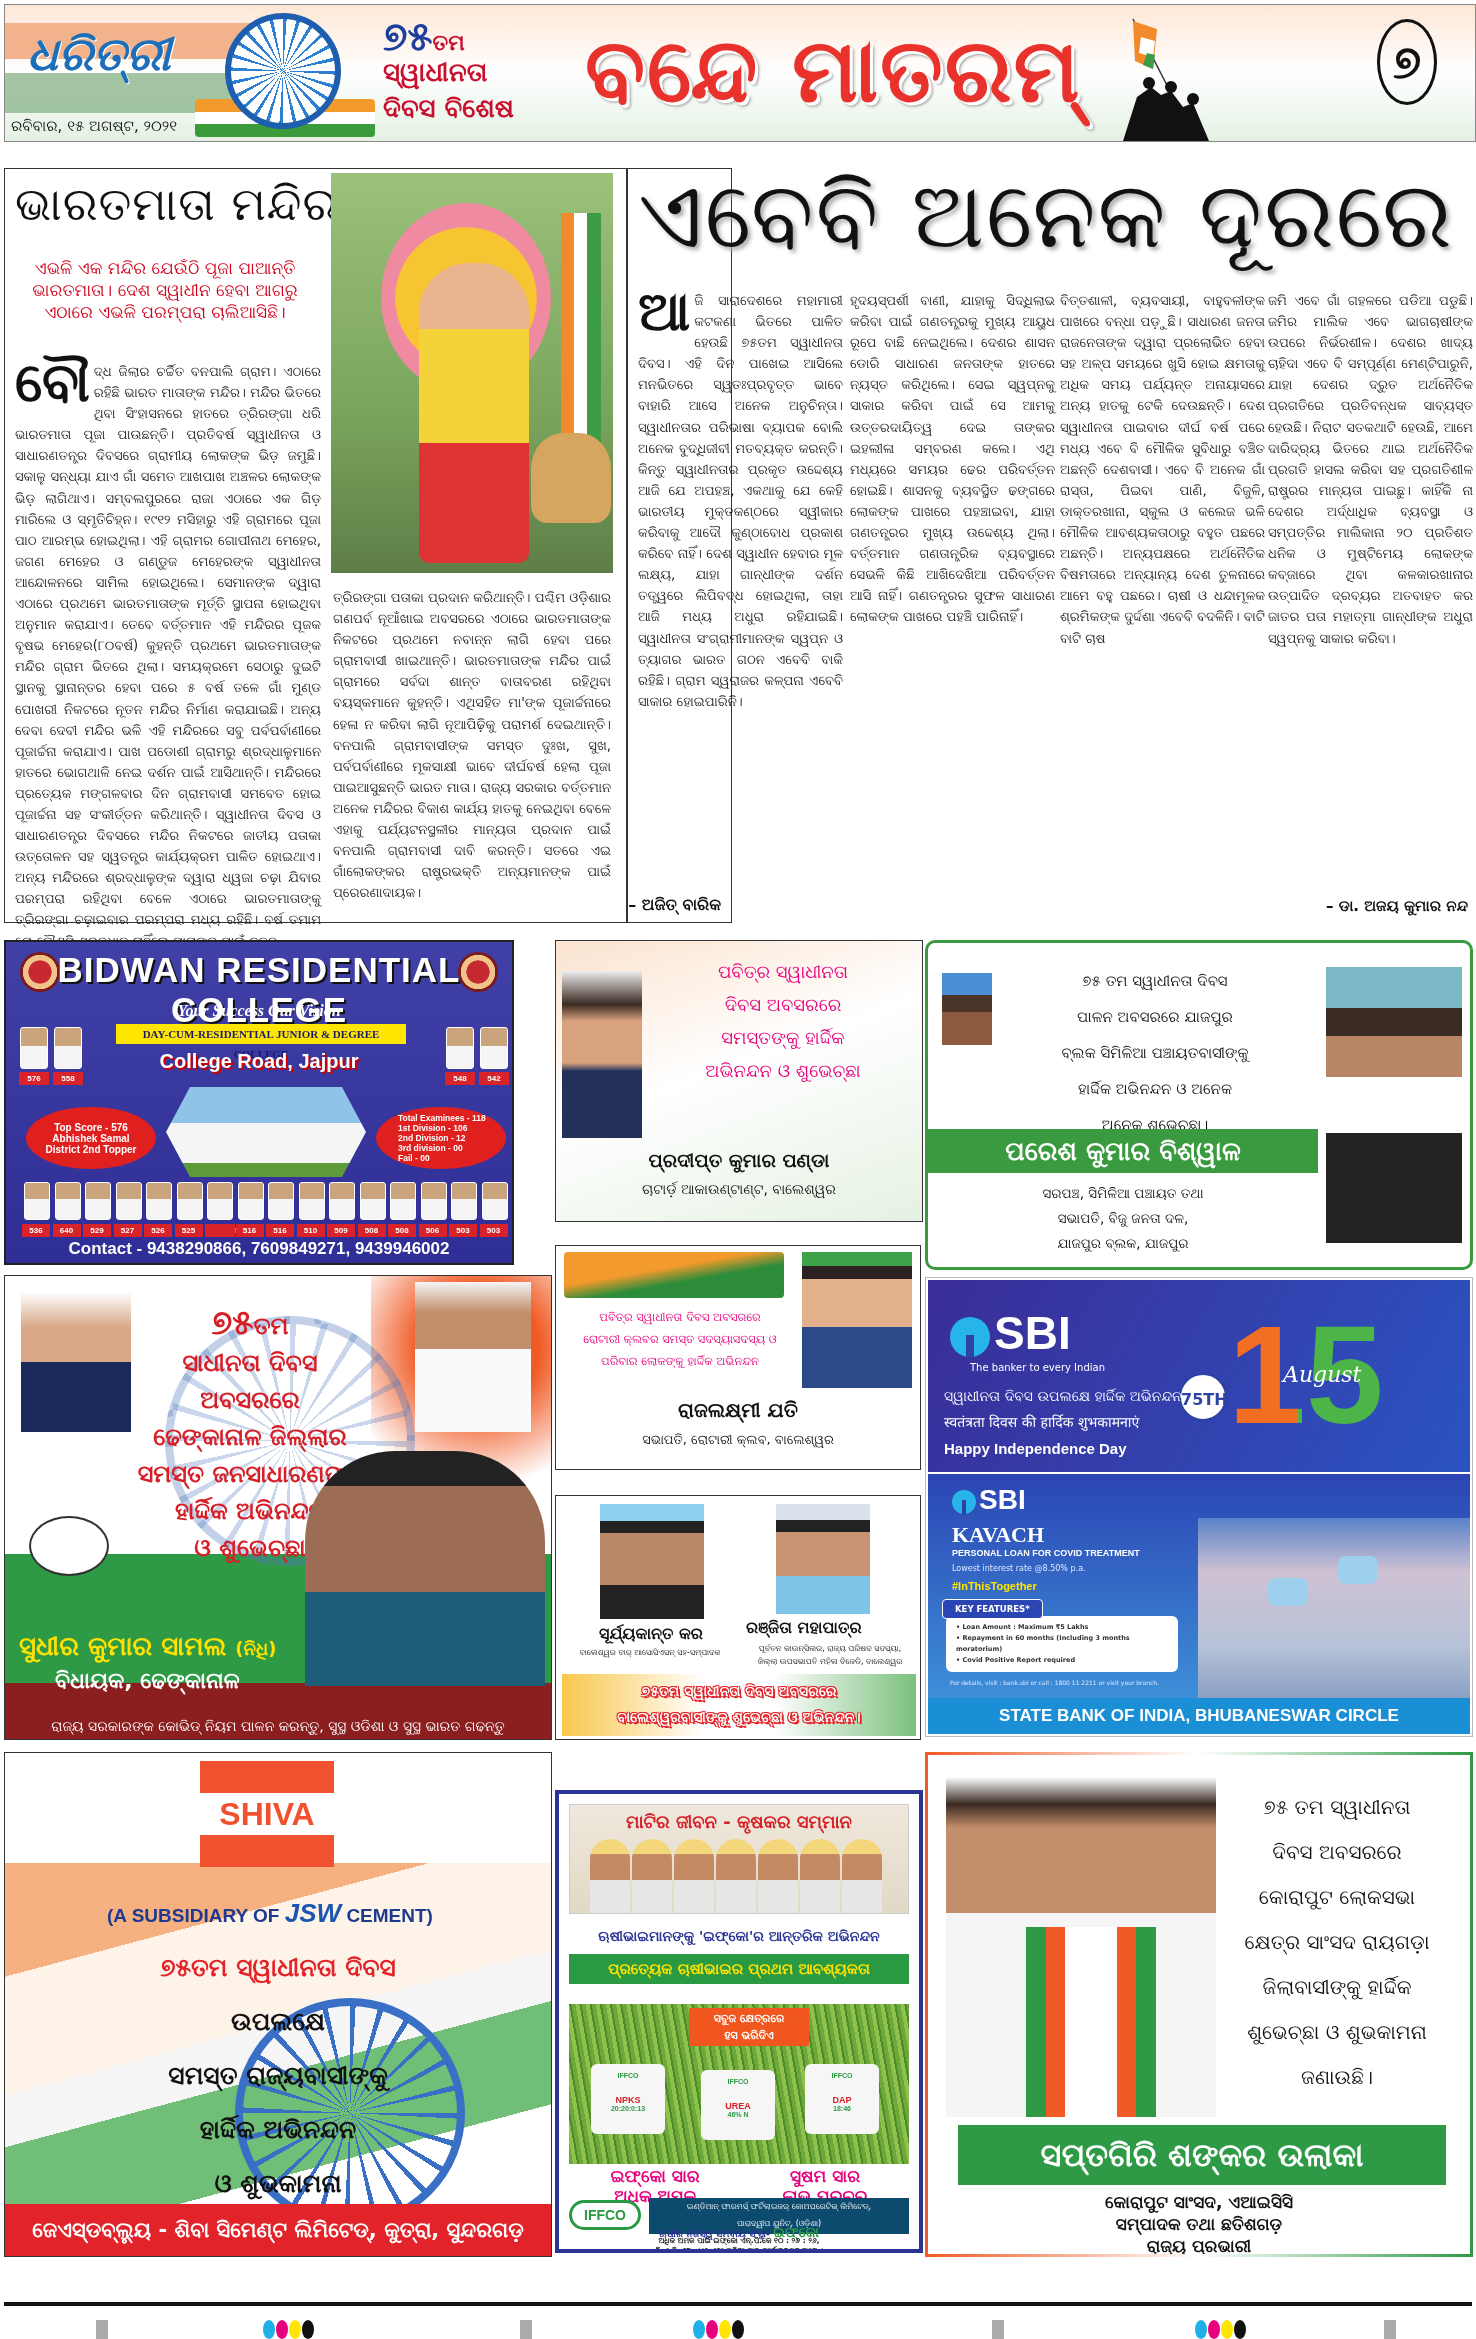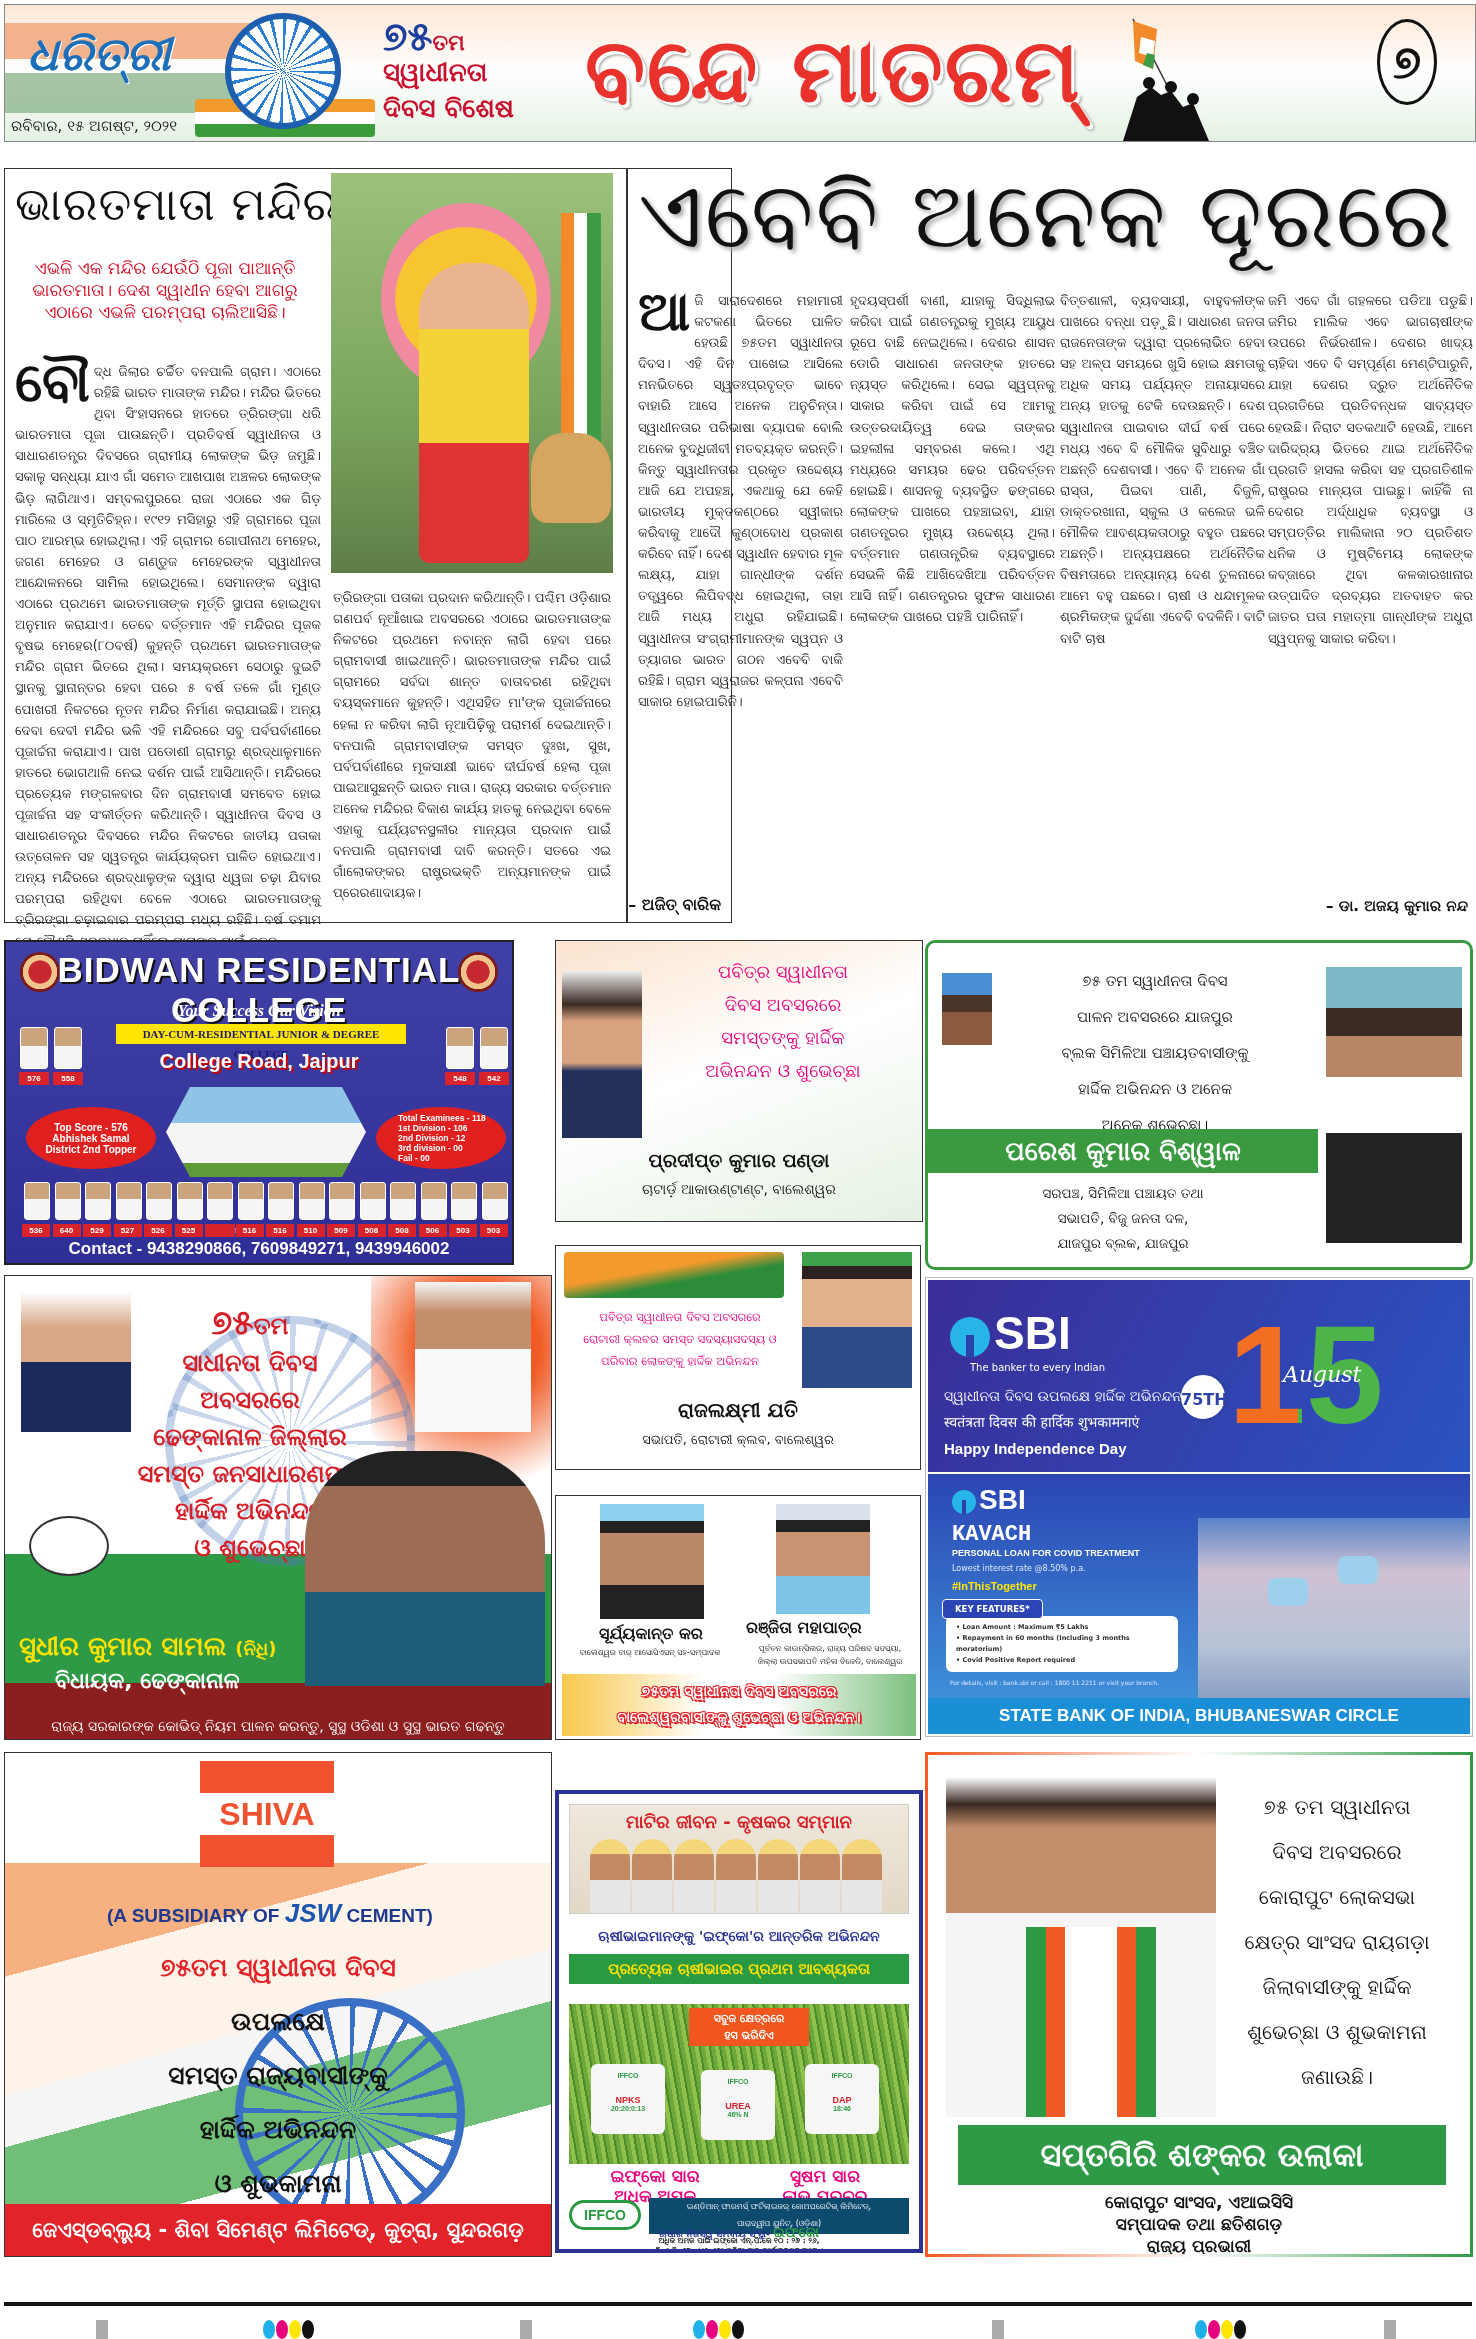--- a/index.html
+++ b/index.html
@@ -111,21 +111,21 @@
 #sbi-tag{position:absolute;left:42px;top:82px;font-size:10px;color:#fff}
 #sbi-l1{position:absolute;left:16px;top:108px;font-size:14px;color:#fff}
 #sbi-l2{position:absolute;left:16px;top:132px;font-size:14px;color:#fff}
 #sbi-l3{position:absolute;left:16px;top:160px;font-size:15px;color:#fff;font-weight:bold;font-family:"Liberation Sans",sans-serif}
 #sbi-15{position:absolute;left:300px;top:20px;font-size:140px;font-weight:bold;font-family:"Liberation Sans",sans-serif;line-height:150px;background:linear-gradient(90deg,#f26e22 0 45%,#4db548 45%);-webkit-background-clip:text;color:transparent}
 #sbi-aug{position:absolute;left:355px;top:82px;font-family:"DejaVu Serif",serif;font-style:italic;font-size:22px;color:#fff}
 #sbi-75{position:absolute;left:250px;top:92px;width:50px;height:50px;border-radius:50%;background:#fff;color:#2d42a6;font-weight:bold;font-size:16px;text-align:center;line-height:50px;border:3px solid #2d42a6}
 #sbi-bottom{position:absolute;left:2px;top:196px;width:542px;height:224px;background:linear-gradient(180deg,#2b45b4,#3e8fd8)}
 #sbi-logo2{left:24px;top:10px;font-size:28px}
 #sbi-logo2 .dot{width:24px;height:24px;margin-right:3px}
-#sbi-kavach{position:absolute;left:24px;top:48px;font-size:22px;font-weight:bold;color:#fff;font-family:Liberation Mono, monospace}
+#sbi-kavach{position:absolute;left:24px;top:48px;font-size:22px;font-weight:bold;color:#fff;font-family:Liberation Serif, serif}
 #sbi-kavach-sub{position:absolute;left:24px;top:74px;font-size:9px;font-weight:bold;color:#fff;font-family:"Liberation Sans",sans-serif}
 #sbi-rate{position:absolute;left:24px;top:90px;font-size:8px;color:#dfe8ff}
 #sbi-hash{position:absolute;left:24px;top:106px;font-size:11px;font-weight:bold;color:#ffe600;font-family:"Liberation Sans",sans-serif}
 #sbi-kf{position:absolute;left:14px;top:125px;background:#2b45b4;color:#fff;font-size:8.5px;font-weight:bold;padding:4px 12px;border:1px solid #fff;border-radius:4px}
 #sbi-feat{position:absolute;left:18px;top:142px;width:232px;background:#fff;border-radius:6px;padding:6px 10px;font-size:6.5px;line-height:11px;color:#333;font-weight:bold}
 #sbi-feat div::before{content:"• "}
 #sbi-details{position:absolute;left:22px;top:205px;font-size:6px;color:#dfe8ff}
 #sbi-women{position:absolute;left:270px;top:44px;width:272px;height:180px;background:linear-gradient(180deg,#5a84c8,#cfc1d4 30%,#b8c3d8 70%,#8aa0c4)}
 .mask{position:absolute;width:40px;height:28px;background:#9dd0ec;border-radius:8px}
 #sbi-foot{position:absolute;left:2px;top:420px;width:542px;height:36px;background:#1a8fd6;color:#fff;font-family:"Liberation Sans",sans-serif;font-weight:bold;font-size:17px;text-align:center;line-height:36px}

